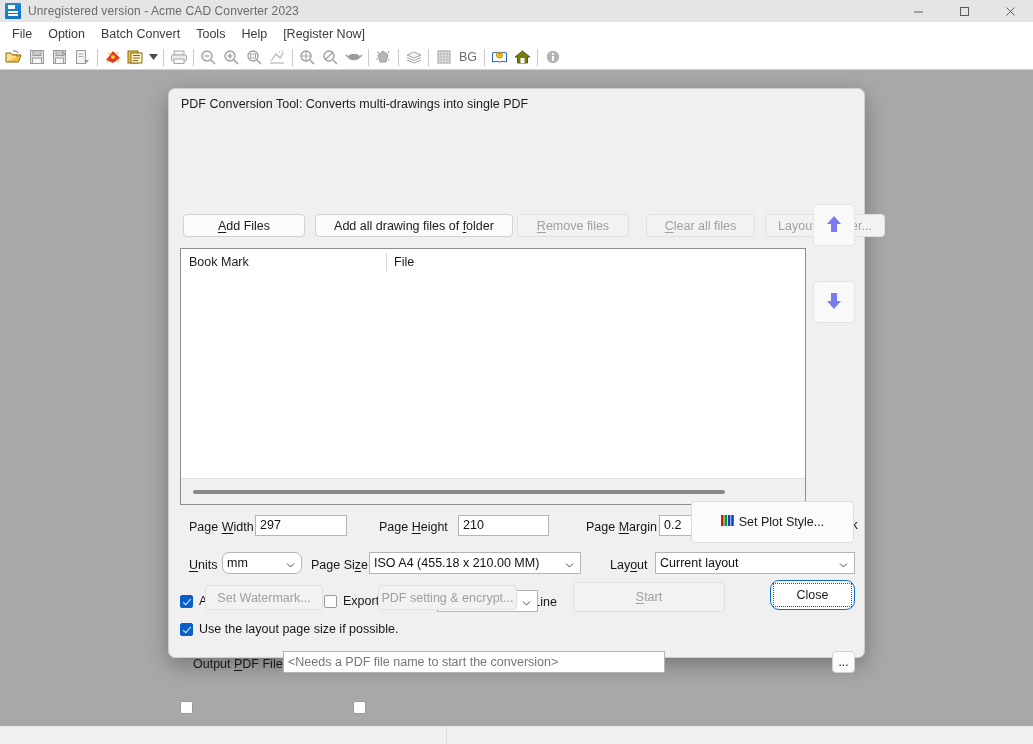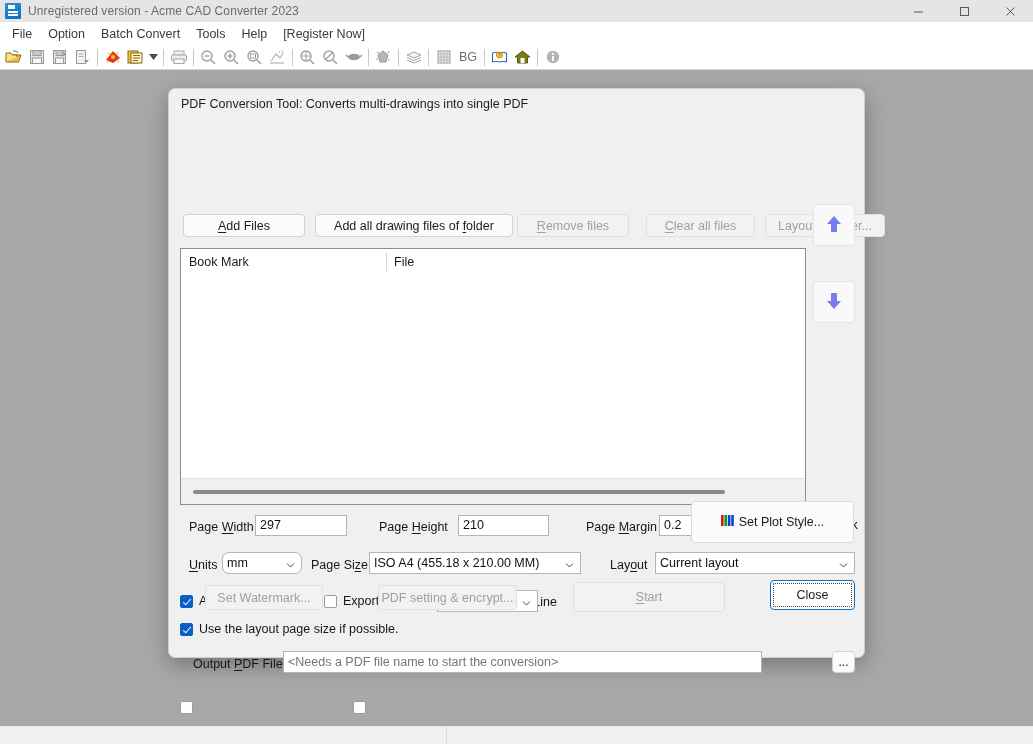--- a/index.html
+++ b/index.html
@@ -271,29 +271,29 @@
 
   
   #btn-plot-style {
     left: 522px; top: 412px; width: 163px; height: 42px;
     border: 1px solid #dcdcdc; background: #fbfbfb;
   }
   .plot-icon { display: inline-block; margin-right: 4px; vertical-align: middle; }
 
   
   #out-field {
-    left: 114px; top: 562px; width: 479px; height: 22px;
+    left: 114px; top: 562px; width: 382px; height: 22px;
   }
   #btn-browse { left: 663px; top: 562px; width: 23px; height: 22px; font-size: 12px; }
 
   
   #btn-watermark { left: 36px; top: 496px; width: 118px; height: 25px; }
   #btn-pdfsetting { left: 209px; top: 496px; width: 139px; height: 25px; }
   #btn-start { left: 404px; top: 493px; width: 152px; height: 30px; }
-  #btn-close { left: 601px; top: 491px; width: 85px; height: 30px; background:#ffffff; }
+  #btn-close { left: 601px; top: 491px; width: 85px; height: 30px; background:#ffffff;border-radius:9px; }
 
   
   .grayband {
     position: absolute; top: 717px; left: 0;
     width: 1033px; height: 9px;
     background: #a8a8a8;
   }
   .statusbar {
     position: absolute; top: 726px; left: 0;
     width: 1033px; height: 18px;

